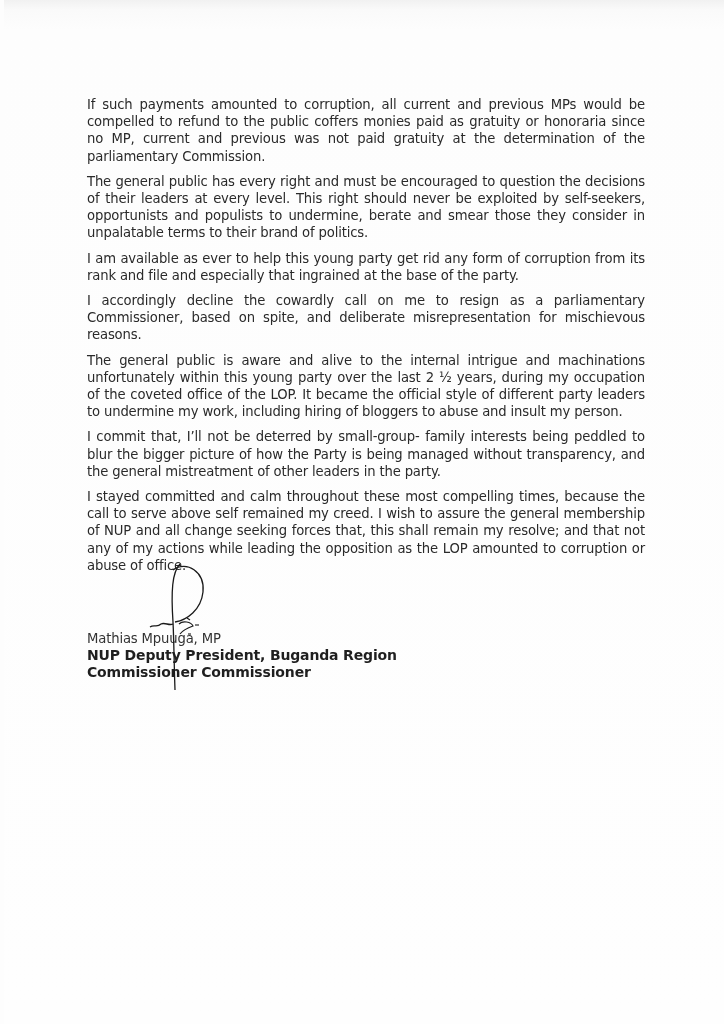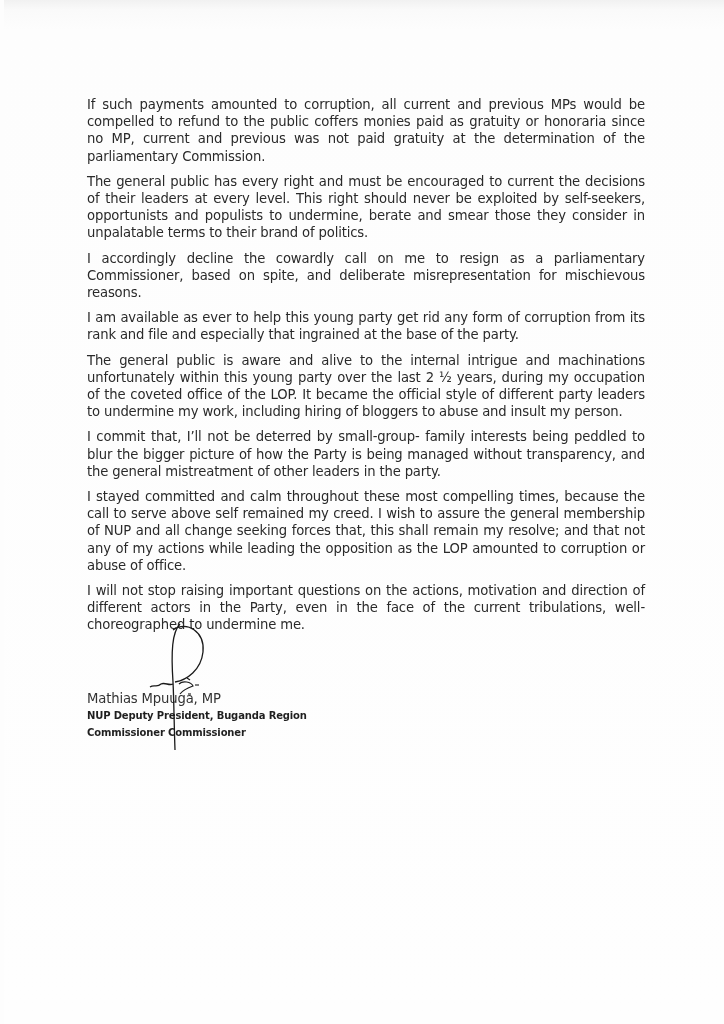--- a/index.html
+++ b/index.html
@@ -48,37 +48,36 @@
       overflow: visible;
     }
     .sig-name {
       margin: 0;
       font-size: 13.2px;
       color: #333;
     }
     .sig-title {
       margin: 0;
       font-weight: bold;
-      font-size: 10px;
+      font-size: 14px;
       color: #1f1f1f;
     }
   </style>
 </head>
 <body>
 
 <div class="page">
   <div class="content">
     <p class="para">If such payments amounted to corruption, all current and previous MPs would be compelled to refund to the public coffers monies paid as gratuity or honoraria since no MP, current and previous was not paid gratuity at the determination of the parliamentary Commission.</p>
-    <p class="para">The general public has every right and must be encouraged to current the decisions of their leaders at every level. This right should never be exploited by self-seekers, opportunists and populists to undermine, berate and smear those they consider in unpalatable terms to their brand of politics.</p>
+    <p class="para">The general public has every right and must be encouraged to question the decisions of their leaders at every level. This right should never be exploited by self-seekers, opportunists and populists to undermine, berate and smear those they consider in unpalatable terms to their brand of politics.</p>
+    <p class="para">I am available as ever to help this young party get rid any form of corruption from its rank and file and especially that ingrained at the base of the party.</p>
     <p class="para">I accordingly decline the cowardly call on me to resign as a parliamentary Commissioner, based on spite, and deliberate misrepresentation for mischievous reasons.</p>
-    <p class="para">I am available as ever to help this young party get rid any form of corruption from its rank and file and especially that ingrained at the base of the party.</p>
     <p class="para">The general public is aware and alive to the internal intrigue and machinations unfortunately within this young party over the last 2 ½ years, during my occupation of the coveted office of the LOP. It became the official style of different party leaders to undermine my work, including hiring of bloggers to abuse and insult my person.</p>
     <p class="para">I commit that, I’ll not be deterred by small-group- family interests being peddled to blur the bigger picture of how the Party is being managed without transparency, and the general mistreatment of other leaders in the party.</p>
     <p class="para">I stayed committed and calm throughout these most compelling times, because the call to serve above self remained my creed.  I wish to assure the general membership of NUP and all change seeking forces that, this shall remain my resolve; and that not any of my actions while leading the opposition as the LOP amounted to corruption or abuse of office.</p>
-    <p class="para">I will not stop raising important questions on the actions, motivation and direction of different actors in the Party, even in the face of the current tribulations, well-choreographed to undermine me.</p>
 
     <div class="signature-area">
       <svg width="120" height="130" viewBox="0 0 120 130">
 
         <path d="M93 2 C 85 10, 84 30, 86 60 C 87 80, 87 100, 88 128" stroke="#1a1a1a" stroke-width="1.3" fill="none"></path>
         <path d="M86 8 C 100 -2, 118 10, 116 30 C 114 48, 100 58, 88 60" stroke="#1a1a1a" stroke-width="1.3" fill="none"></path>
 
         <path d="M63 65 C 67 62, 70 66, 74 62 C 78 60, 82 64, 86 62" stroke="#1a1a1a" stroke-width="1.3" fill="none"></path>
         <path d="M92 62 C 96 58, 104 60, 106 64 C 100 66, 96 68, 93 72" stroke="#1a1a1a" stroke-width="1.2" fill="none"></path>
         <path d="M100 56 L 103 58" stroke="#1a1a1a" stroke-width="1.1" fill="none"></path>

